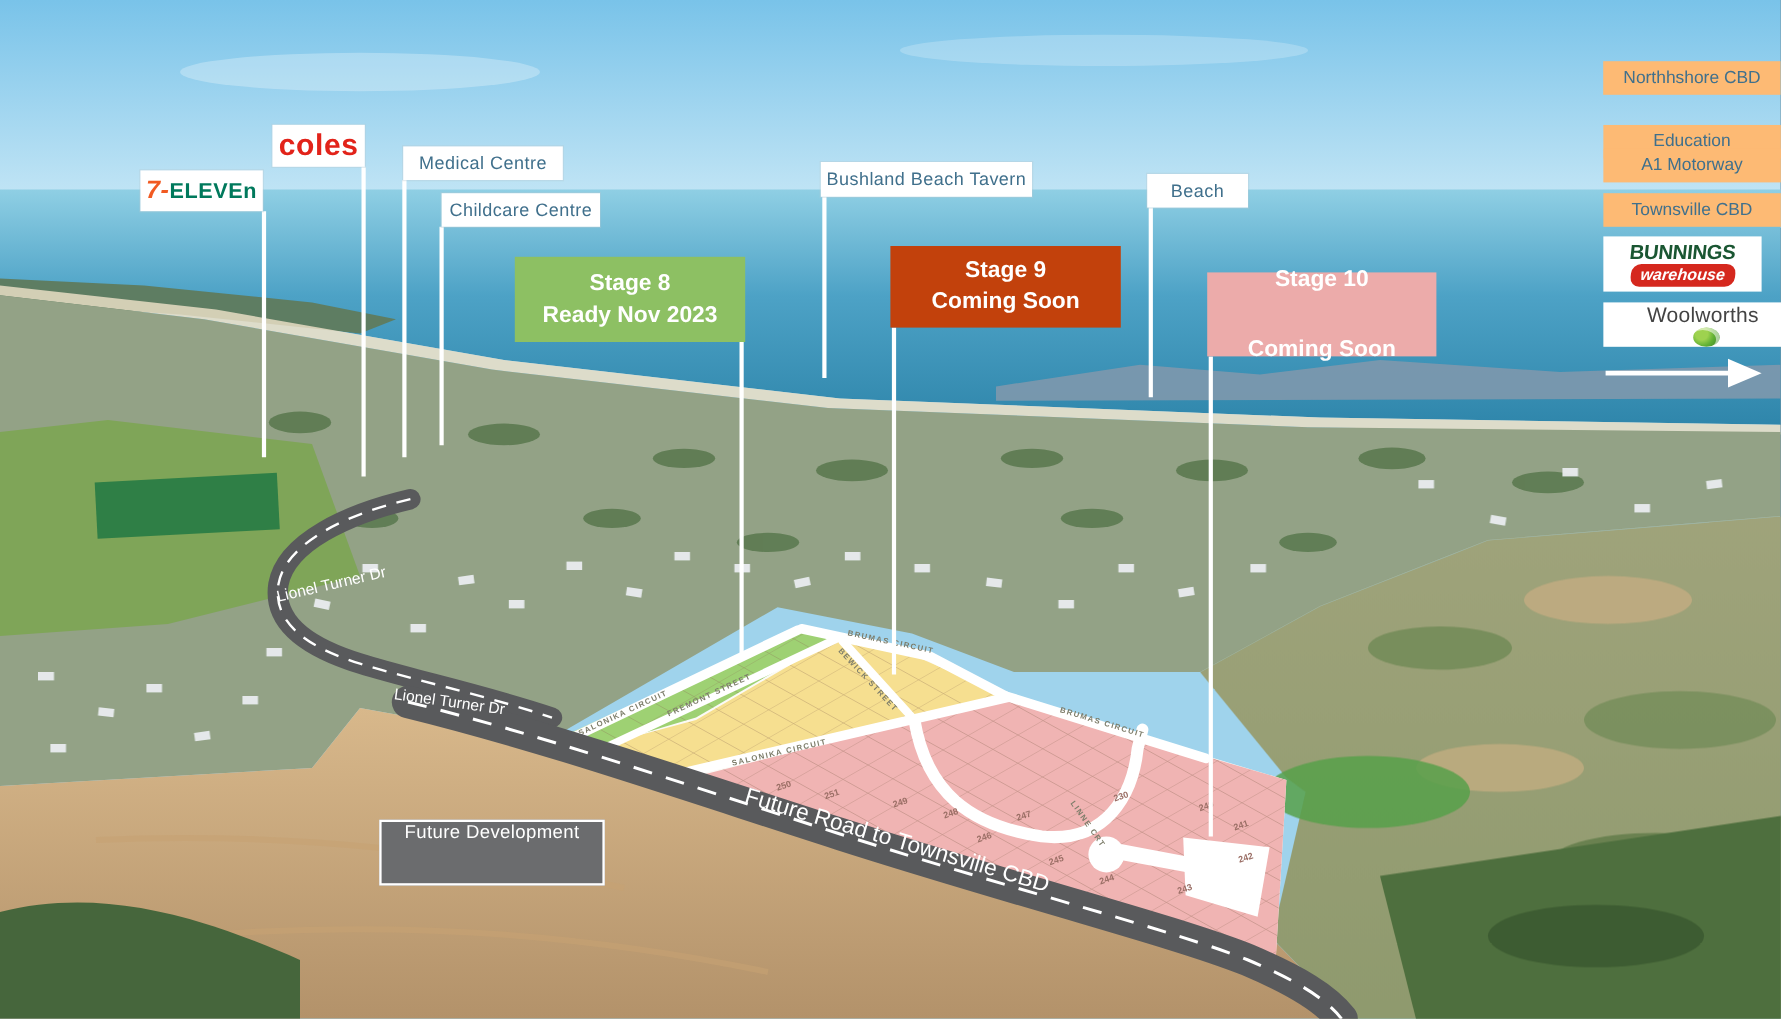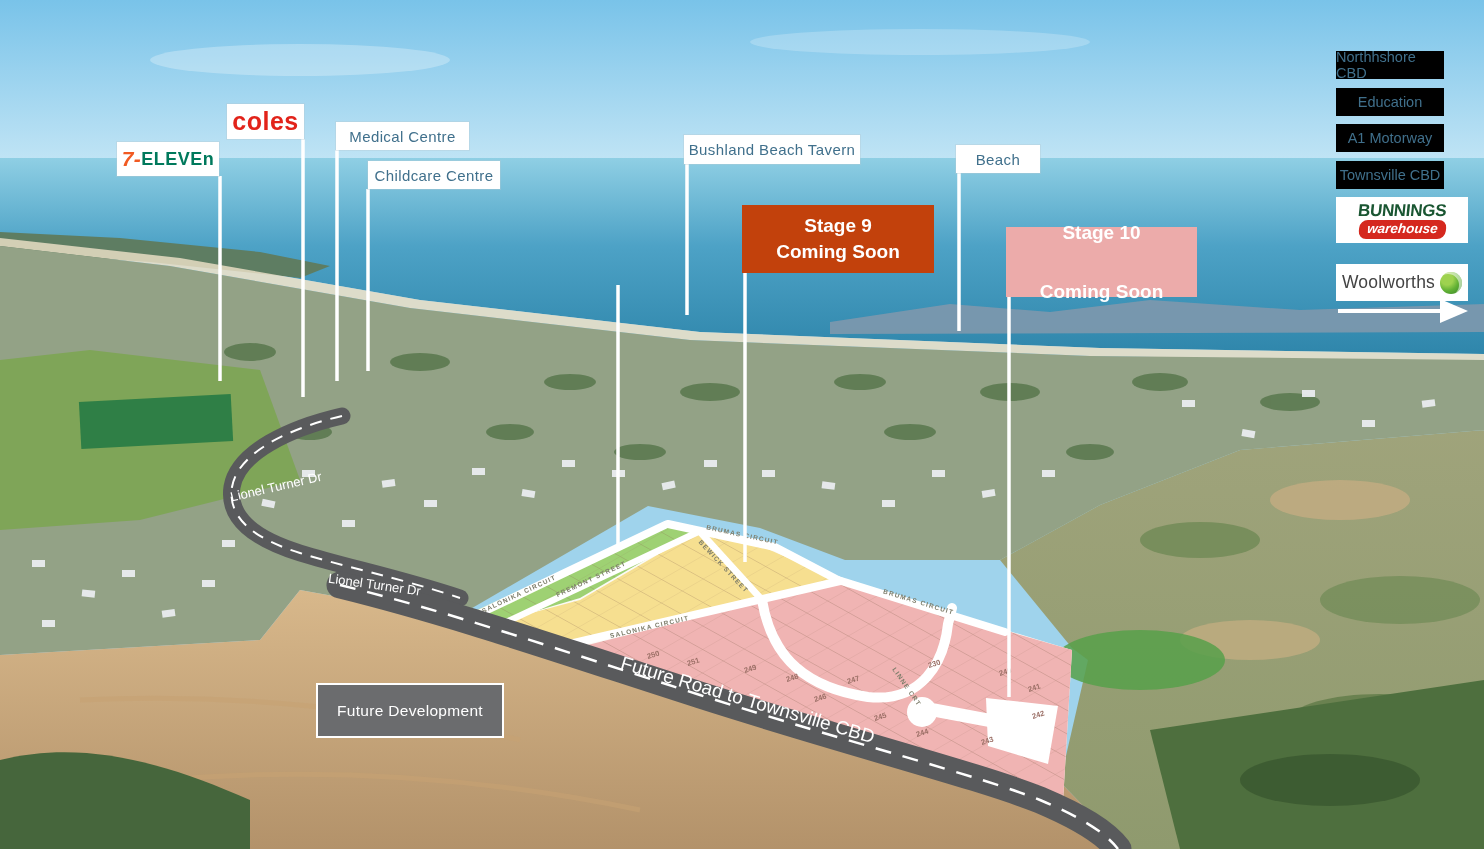--- a/index.html
+++ b/index.html
@@ -3,26 +3,26 @@
 <meta charset="utf-8">
 <style>
   html,body{margin:0;padding:0;background:#222;}
   #canvas{position:relative;width:1484px;height:849px;overflow:hidden;
           font-family:"Liberation Sans",sans-serif;background:#9fd3ec;}
   #scene{position:absolute;left:0;top:0;}
   .poi{position:absolute;background:#fff;color:#40708c;display:flex;align-items:center;justify-content:center;
        font-size:15px;letter-spacing:.4px;box-shadow:0 0 0 1px rgba(180,200,210,.35);}
   .stage{position:absolute;display:flex;flex-direction:column;align-items:center;justify-content:center;
          color:#fff;font-weight:bold;font-size:19px;line-height:1.35;text-align:center;}
-  .dest{position:absolute;left:1336px;width:108px;height:28px;background:#000000;color:#40708c;
+  .dest{position:absolute;left:1336px;width:148px;height:28px;background:#fdba74;color:#40708c;
         display:flex;align-items:center;justify-content:center;font-size:14.5px;}
   .card{position:absolute;left:1336px;width:132px;background:#fff;display:flex;flex-direction:column;
         align-items:center;justify-content:center;}
   .fdev{position:absolute;left:316px;top:683px;width:184px;height:51px;background:#6b6c6e;border:2px solid #fff;
-        color:#fff;display:flex;align-items:center;justify-content:center;font-size:15.5px;letter-spacing:.3px;}
+        color:#fff;display:flex;align-items:flex-start;justify-content:center;font-size:15.5px;letter-spacing:.3px;}
   
   .se7{color:#f15a22;font-weight:800;font-size:21px;font-style:italic;}
   .seel{color:#00795c;font-weight:800;font-size:18px;letter-spacing:.5px;}
   
   .coles{color:#e2231a;font-weight:bold;font-size:25px;letter-spacing:.5px;}
   
   .bun1{color:#1a5632;font-weight:800;font-size:17px;transform:skewX(-6deg);letter-spacing:-.3px;line-height:1;}
   .bun2{background:#d5281e;color:#fff;font-weight:bold;font-style:italic;font-size:13.5px;
         padding:1px 8px;border-radius:8px;transform:skewX(-6deg);margin-top:1px;line-height:1.25;}
   
@@ -242,48 +242,52 @@
 <div class="poi" style="left:368px;top:161px;width:132px;height:28px;">
   <span>Childcare Centre</span>
 </div>
 <div class="poi" style="left:684px;top:135px;width:176px;height:29px;">
   <span>Bushland Beach Tavern</span>
 </div>
 <div class="poi" style="left:956px;top:145px;width:84px;height:28px;">
   <span>Beach</span>
 </div>
 
+<div class="stage" style="left:429px;top:214px;width:192px;height:71px;background:#8dc063;">
+  <span>Stage 8</span>
+  <span>Ready Nov 2023</span>
+</div>
 <div class="stage" style="left:742px;top:205px;width:192px;height:68px;background:#c2410c;">
   <span>Stage 9</span>
   <span>Coming Soon</span>
 </div>
 <div class="stage" style="left:1006px;top:227px;width:191px;height:70px;background:#ecabaa;gap:33px;">
   <span>Stage 10</span>
   <span>Coming Soon</span>
 </div>
 
 <div class="fdev">
   <span>Future Development</span>
 </div>
 
 <div class="dest" style="top:51px;">
   <span>Northhshore CBD</span>
 </div>
-<div class="dest" style="top:88px;">
+<div class="dest" style="top:104px;">
   <span>Education</span>
 </div>
 <div class="dest" style="top:124px;">
   <span>A1 Motorway</span>
 </div>
 <div class="dest" style="top:161px;">
   <span>Townsville CBD</span>
 </div>
 
 <div class="card" style="top:197px;height:46px;">
   <span class="bun1">BUNNINGS</span>
   <span class="bun2">warehouse</span>
 </div>
-<div class="card" style="top:264px;height:37px;flex-direction:row;">
+<div class="card" style="top:252px;height:37px;flex-direction:column;padding-left:17px;">
   <span class="woolw">Woolworths</span>
   <span class="wapple"></span>
 </div>
 
 </div>
 
 </body></html>

